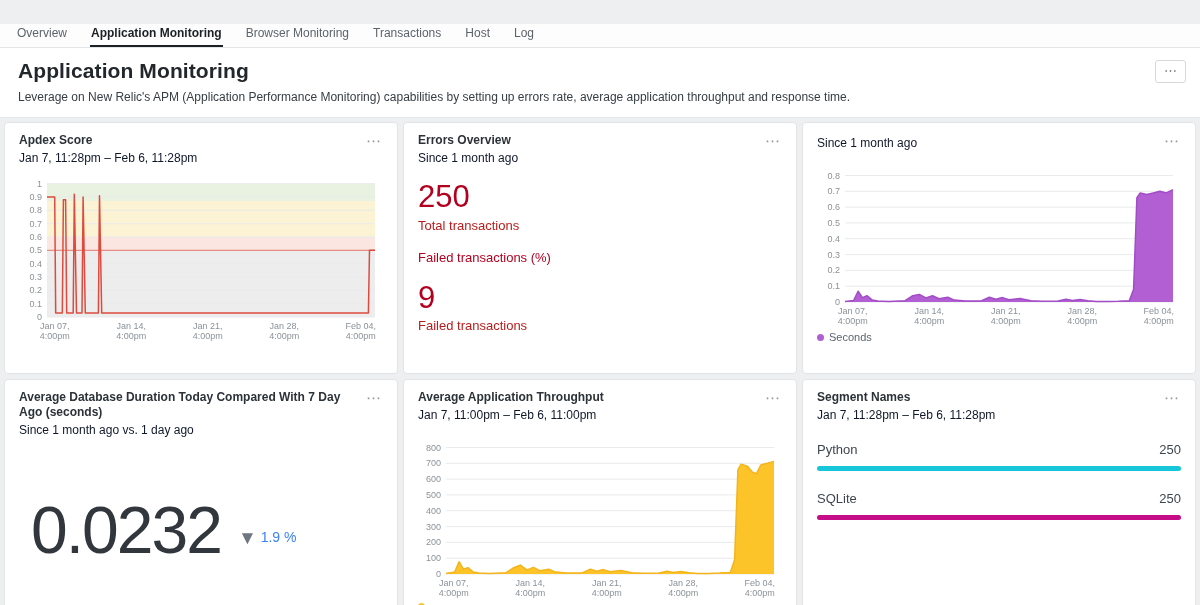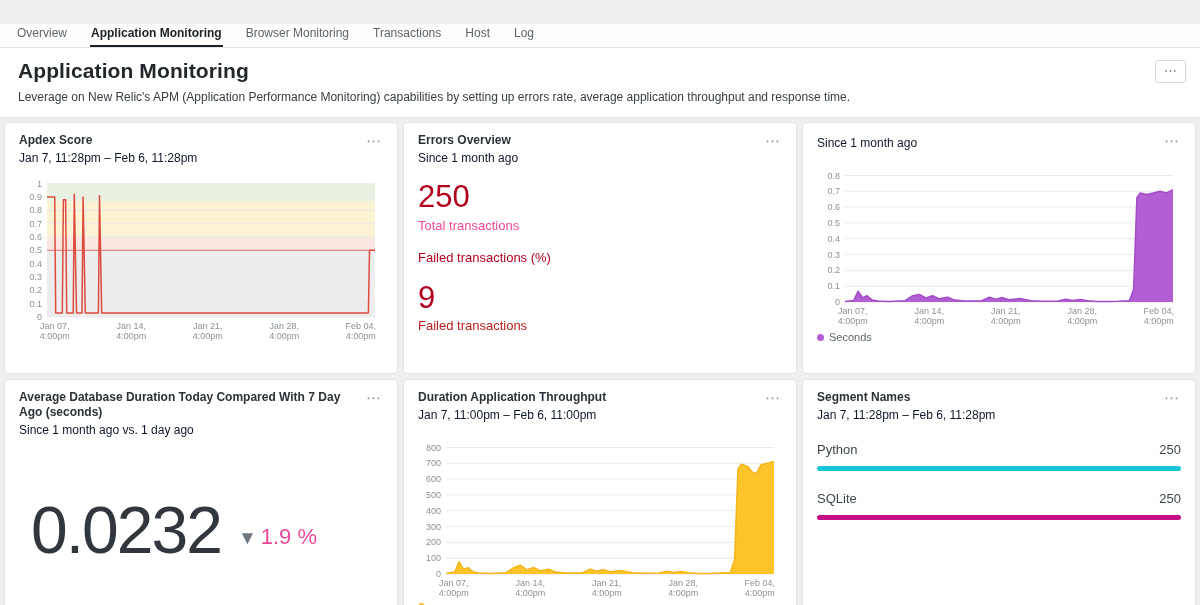--- a/index.html
+++ b/index.html
@@ -57,21 +57,21 @@
   .stats { margin-top:16px; }
   .stat + .stat { margin-top:17px; }
   .stat-value { font-size:31px; line-height:1.05; }
   .stat-label { font-size:13px; margin-top:4px; }
 
   
   .billboard { margin:60px 0 0 12px; display:flex; align-items:center; gap:17px; }
   .big-value { font-size:66px; color:#31373d; letter-spacing:-2px; line-height:1; }
   .delta { display:inline-flex; align-items:center; gap:4px; margin-top:14px; }
   .tri { font-size:19px; color:#6e7780; line-height:1; }
-  .delta-num { font-size:22px; color:#ec4899; }
+  .delta-num { font-size:14px; color:#3b82f6; }
 
   
   .seg-rows { margin-top:20px; }
   .seg-row + .seg-row { margin-top:20px; }
   .seg-line { display:flex; justify-content:space-between; font-size:13px; color:#3e464d; }
   .seg-bar { height:5px; border-radius:3px; margin-top:9px; width:100%; }
 </style>
 </head>
 <body>
 
@@ -148,21 +148,21 @@
       <div class="panel-head">
         <div>
           <h3 class="panel-title">Errors Overview</h3>
           <div class="panel-sub">Since 1 month ago</div>
         </div>
         <button class="menu-btn">⋯</button>
       </div>
       <div class="stats">
         <div class="stat">
           <div class="stat-value" style="color: rgb(179, 0, 31);">250</div>
-          <div class="stat-label" style="color: #ec4899;">Total transactions</div>
+          <div class="stat-label" style="color: #b91c1c;">Total transactions</div>
         </div>
         <div class="stat">
           <div class="stat-label" style="color: rgb(179, 0, 31);">Failed transactions (%)</div>
         </div>
         <div class="stat">
           <div class="stat-value" style="color: rgb(179, 0, 31);">9</div>
           <div class="stat-label" style="color: #b91c1c;">Failed transactions</div>
         </div>
       </div>
     </section>
@@ -227,21 +227,21 @@
         <span class="delta">
           <span class="tri">▼</span>
           <span class="delta-num">1.9 %</span>
         </span>
       </div>
     </section>
 
     <section class="panel">
       <div class="panel-head">
         <div>
-          <h3 class="panel-title">Duration Application Throughput</h3>
+          <h3 class="panel-title">Average Application Throughput</h3>
           <div class="panel-sub">Jan 7, 11:00pm – Feb 6, 11:00pm</div>
         </div>
         <button class="menu-btn">⋯</button>
       </div>
       <svg width="364" height="168">
           <line x1="28" x2="356" y1="142.0" y2="142.0" stroke="#e9eaeb" stroke-width="1"></line>
           <text x="23" y="145" text-anchor="end">0</text>
           <line x1="28" x2="356" y1="126.2" y2="126.2" stroke="#e9eaeb" stroke-width="1"></line>
           <text x="23" y="129.2" text-anchor="end">100</text>
           <line x1="28" x2="356" y1="110.4" y2="110.4" stroke="#e9eaeb" stroke-width="1"></line>

